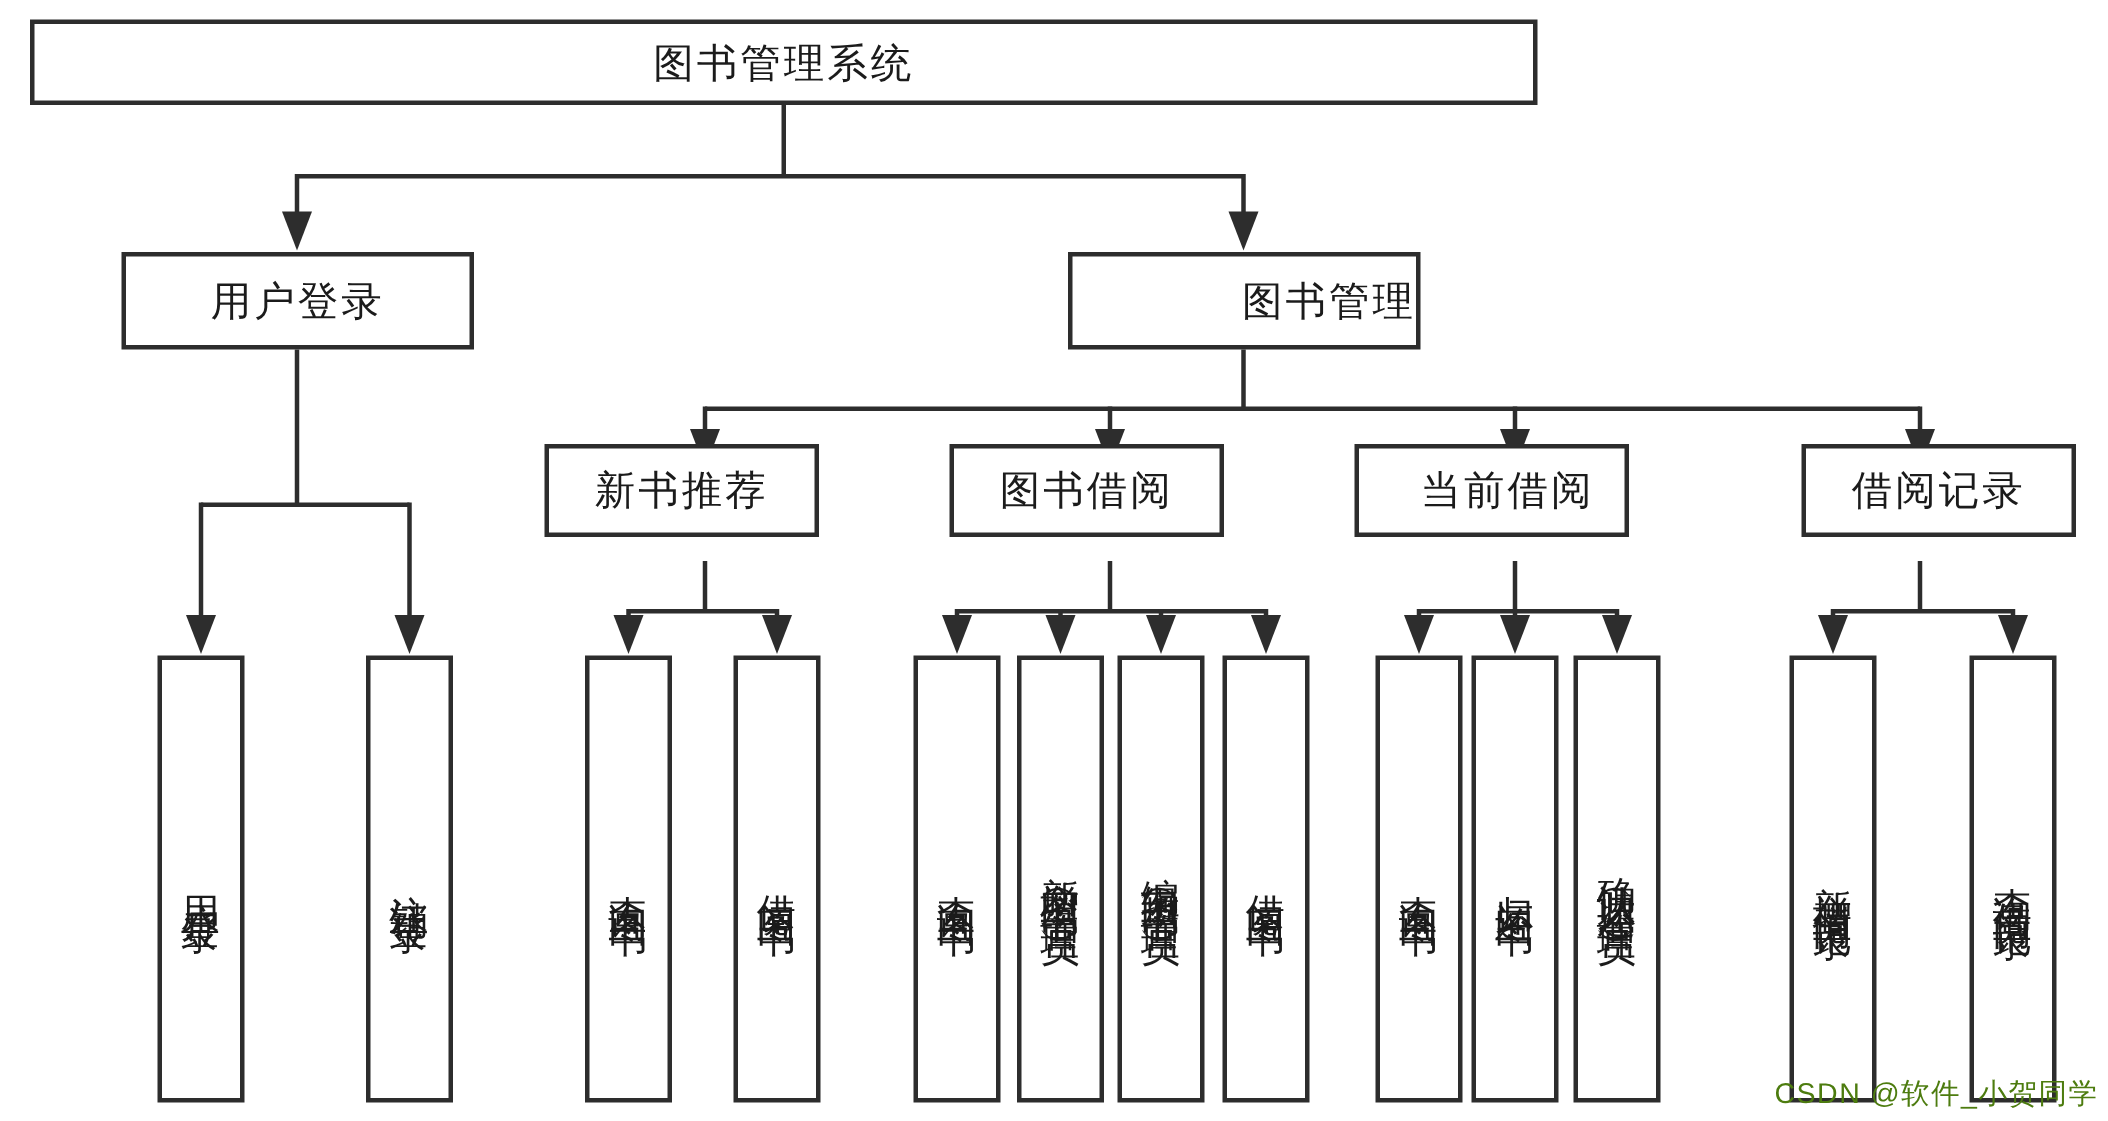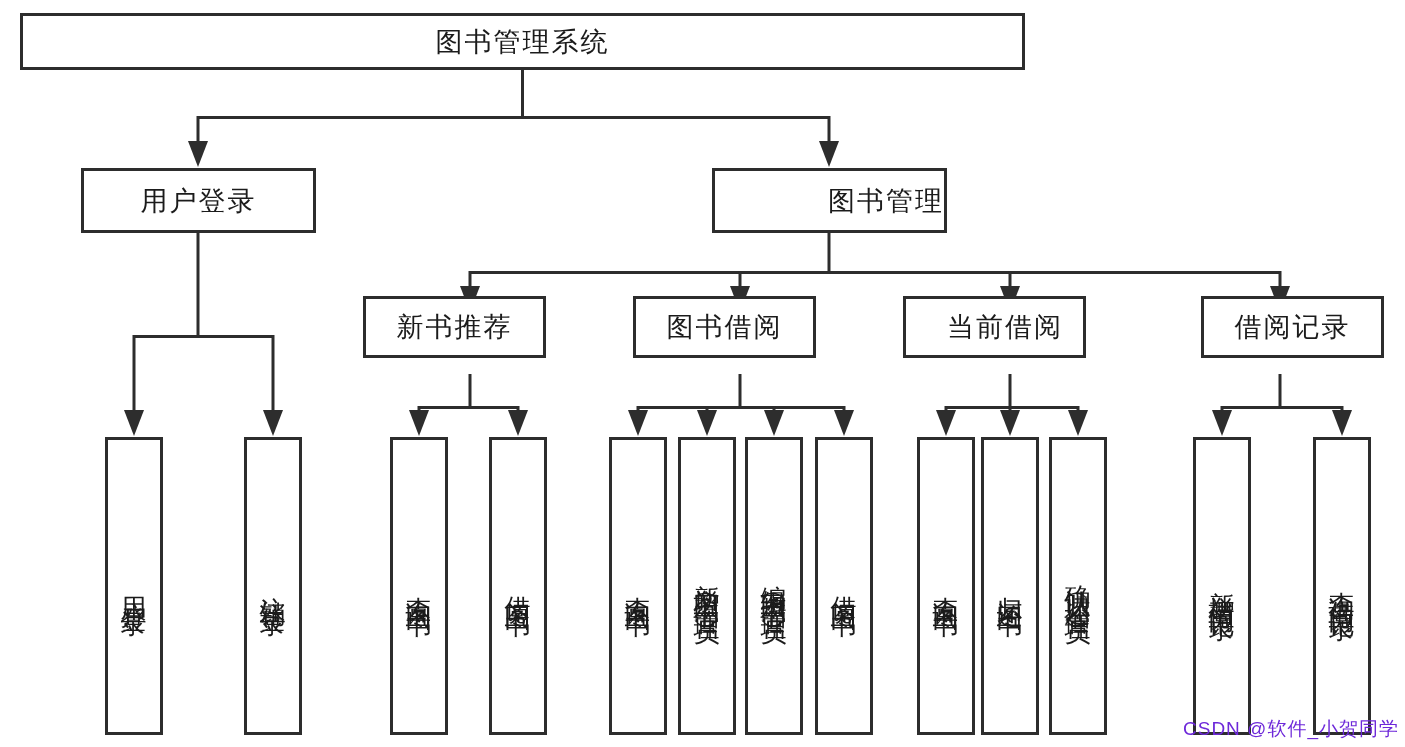--- a/index.html
+++ b/index.html
@@ -48,21 +48,21 @@
     line-height: 1;
     color: #1b1b1b;
   }
   .watermark {
     position: absolute;
     left: 1183px;
     top: 716px;
     width: 222px;
     font-size: 19px;
     letter-spacing: 1px;
-    color: #6d28d9;
+    color: #4d7c0f;
     white-space: nowrap;
     z-index: 5;
   }
 </style>
 </head>
 <body>
 
 <div class="stage">
 
   <svg class="connectors" width="1405" height="747" viewBox="0 0 1405 747">

